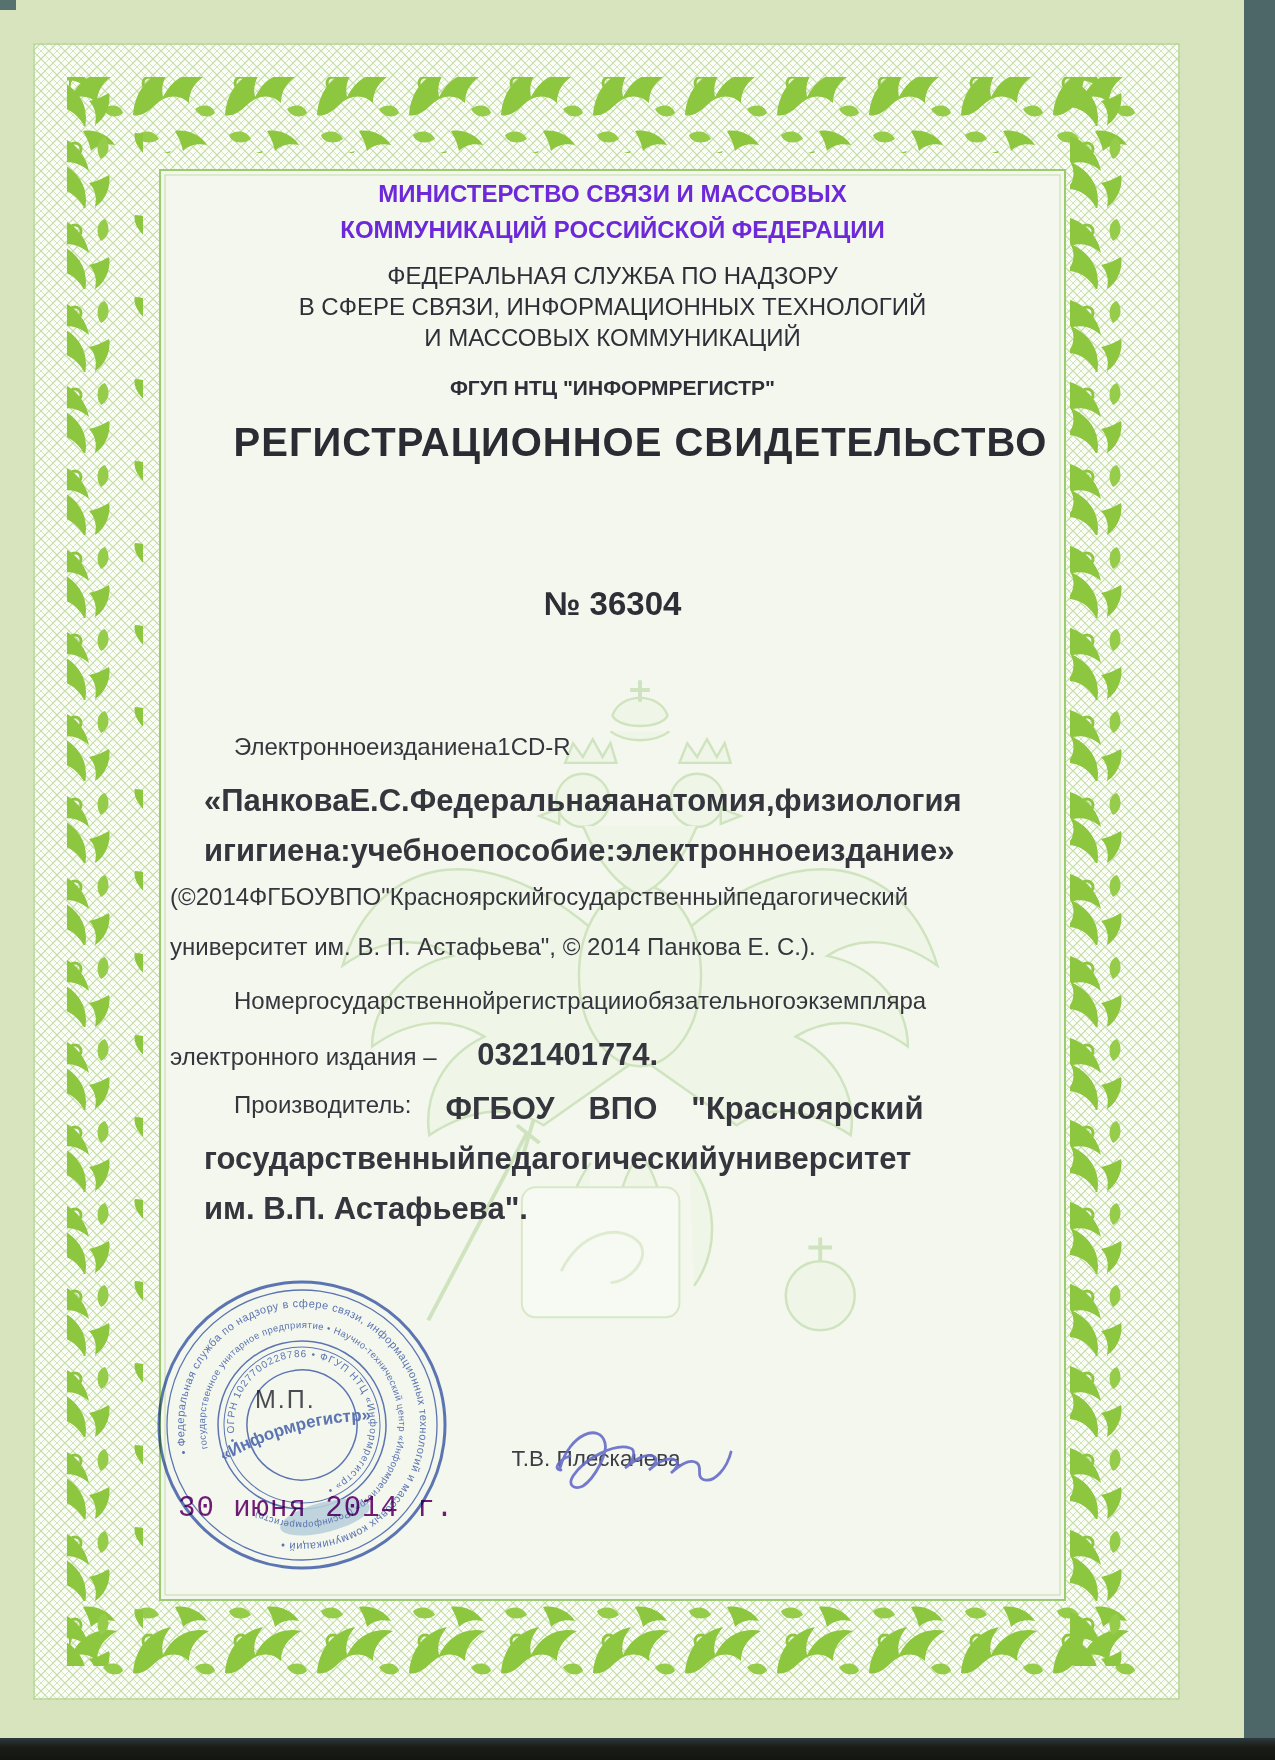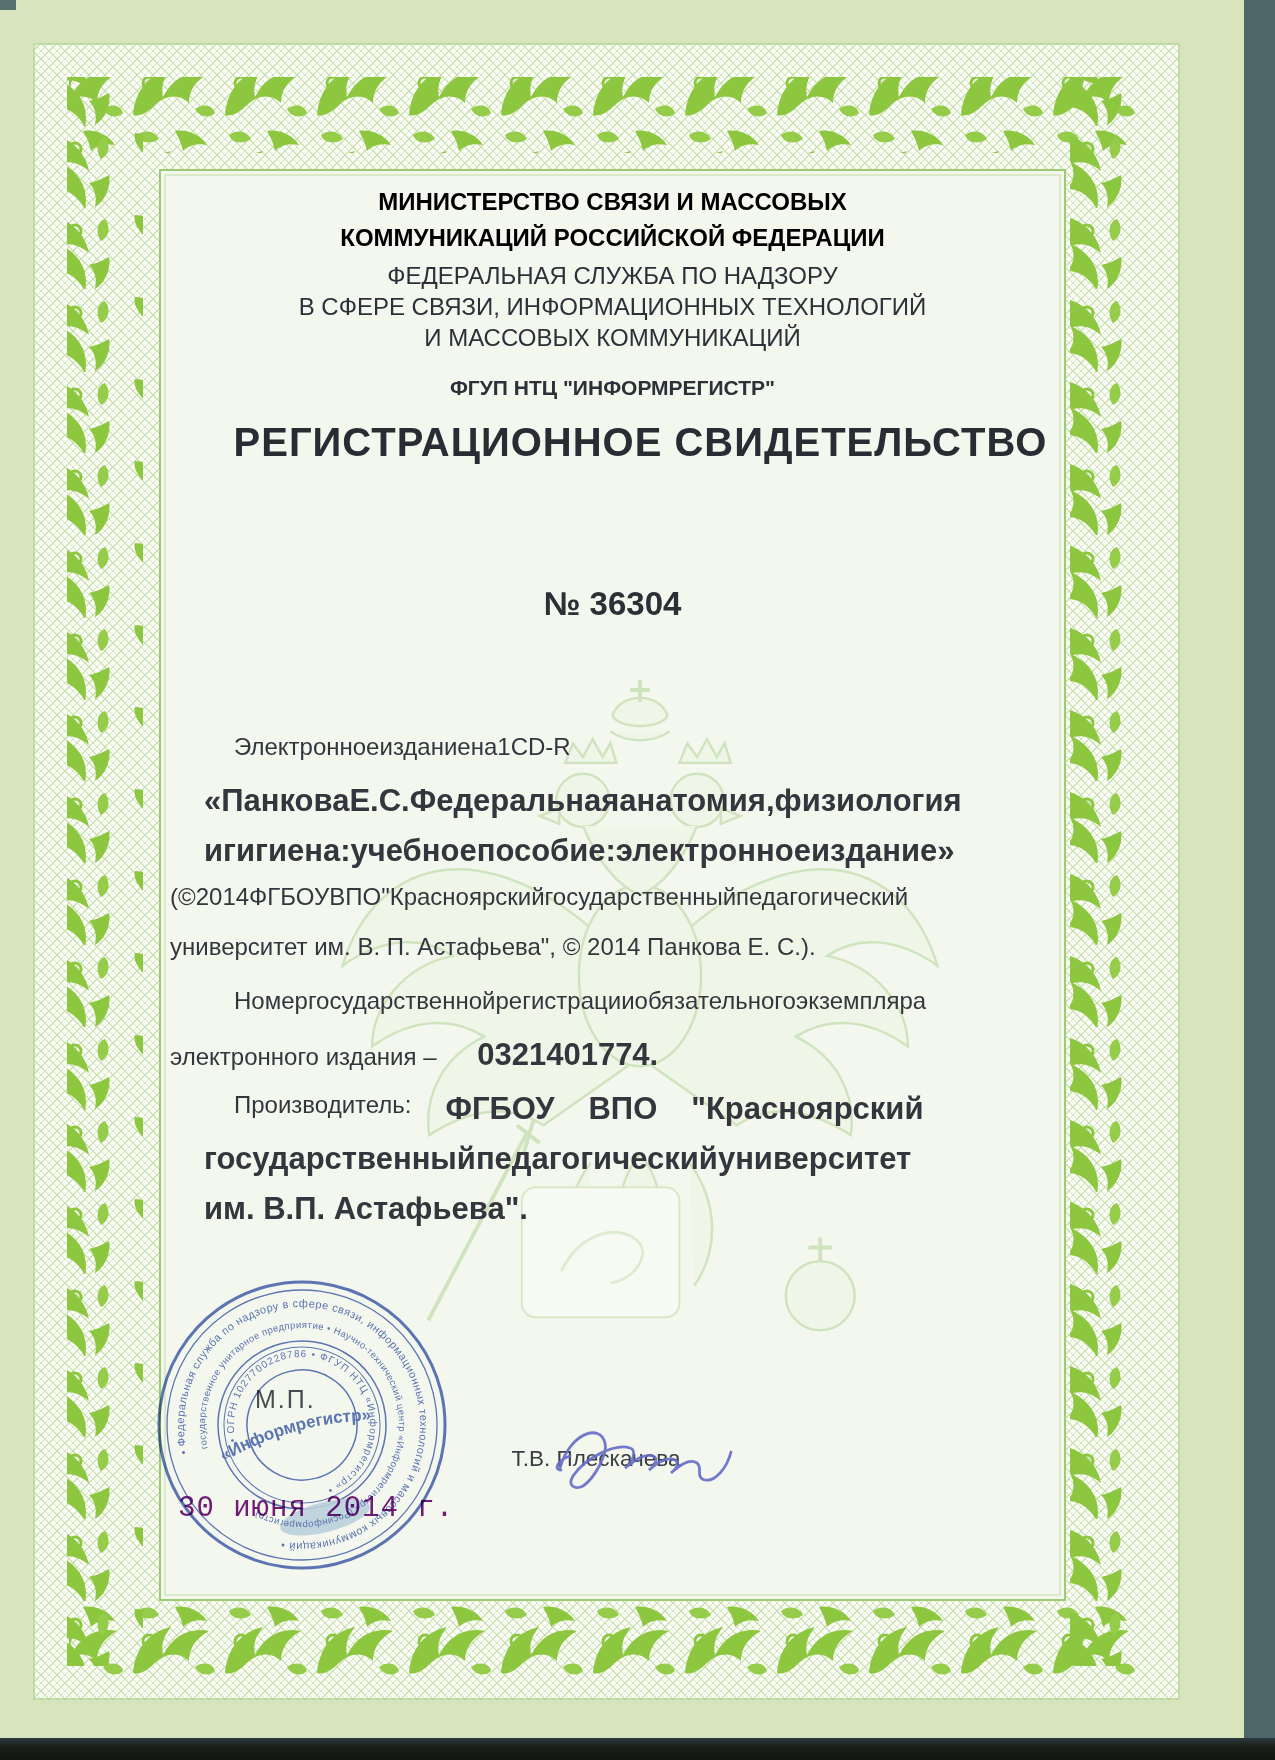--- a/index.html
+++ b/index.html
@@ -8,21 +8,21 @@
   .page{position:absolute;left:0;top:0;width:1245px;height:1740px;background:#d7e4bd;}
   .scan-right{position:absolute;right:0;top:0;width:31px;height:1760px;background:#4d6769;}
   .scan-bottom{position:absolute;left:0;bottom:0;width:1275px;height:22px;
                background:linear-gradient(180deg,#2c3a3e 0%,#1b1d18 40%,#131510 100%);}
   .scan-corner{position:absolute;left:0;top:0;width:16px;height:10px;background:#57716f;}
   svg.frame{position:absolute;left:33px;top:43px;z-index:1;}
   svg.watermark{position:absolute;left:315px;top:640px;z-index:2;opacity:.55;}
   .content{position:absolute;left:160px;top:170px;width:905px;height:1430px;z-index:3;
            color:#35363d;}
   .cblock{position:absolute;left:0;width:100%;text-align:center;white-space:pre-line;}
-  .ministry{top:14px;font-size:24px;font-weight:bold;line-height:36px;color:#000000;}
+  .ministry{top:6px;font-size:24px;font-weight:bold;line-height:36px;color:#6d28d9;}
   .service{top:90px;font-size:24px;font-weight:normal;line-height:31px;color:#2e2f38;}
   .org{top:206px;font-size:21px;font-weight:bold;color:#2e2f38;}
   .title-main{top:250px;font-size:40px;font-weight:bold;letter-spacing:1px;color:#2a2b33;padding-left:28px;}
   .title-sub{top:300px;font-size:30px;font-weight:bold;line-height:34px;color:#2a2b33;}
   .doc-number{top:415px;font-size:33px;font-weight:bold;color:#2d2e36;}
   .pline{position:absolute;left:10px;width:852px;font-size:24px;color:#35363d;white-space:nowrap;}
   .jx{display:flex;white-space:normal;}
   .ind{padding-left:64px;}
   .bd{font-weight:bold;font-size:31px;margin-left:34px;}
   .lA{top:563px;} .lB{top:613px;} .lC{top:663px;} .lD{top:713px;} .lE{top:763px;}

